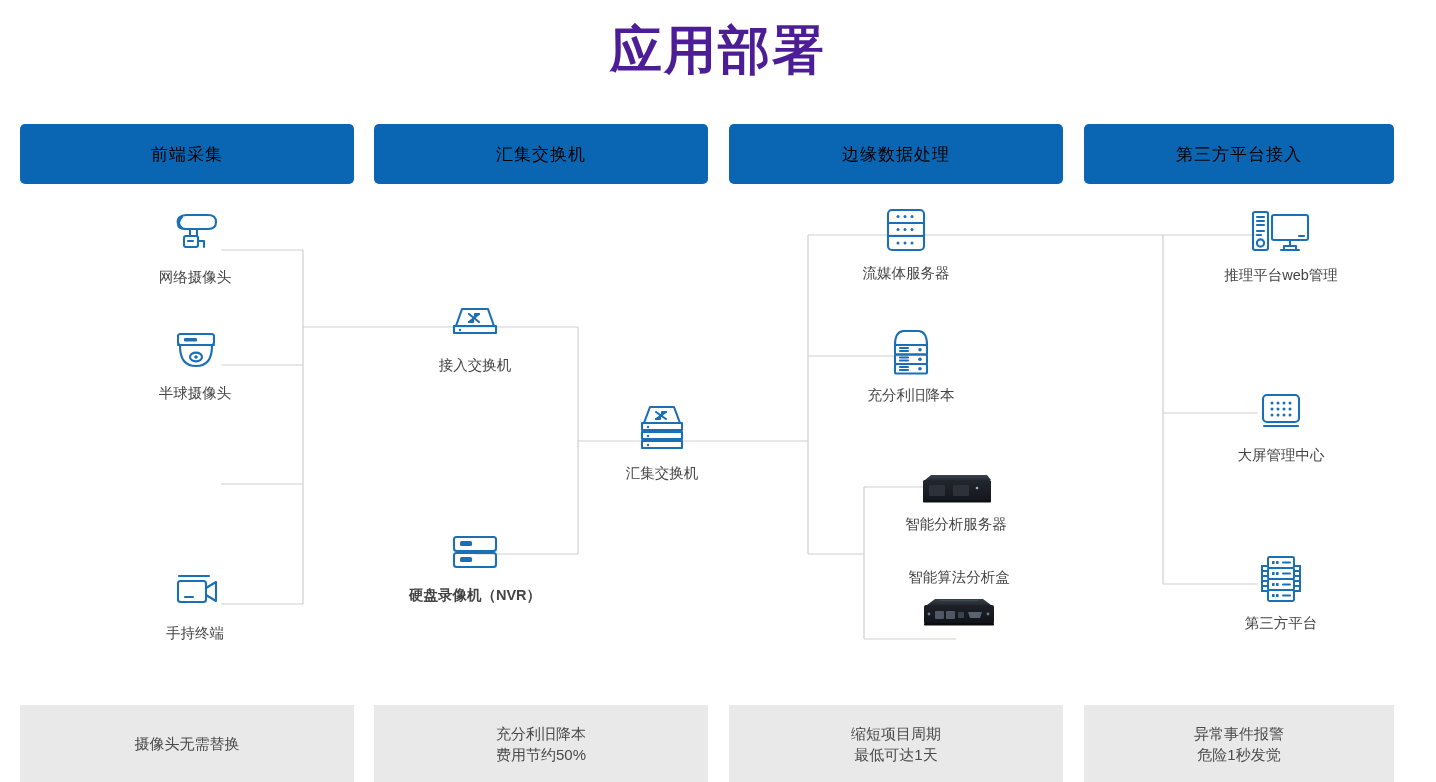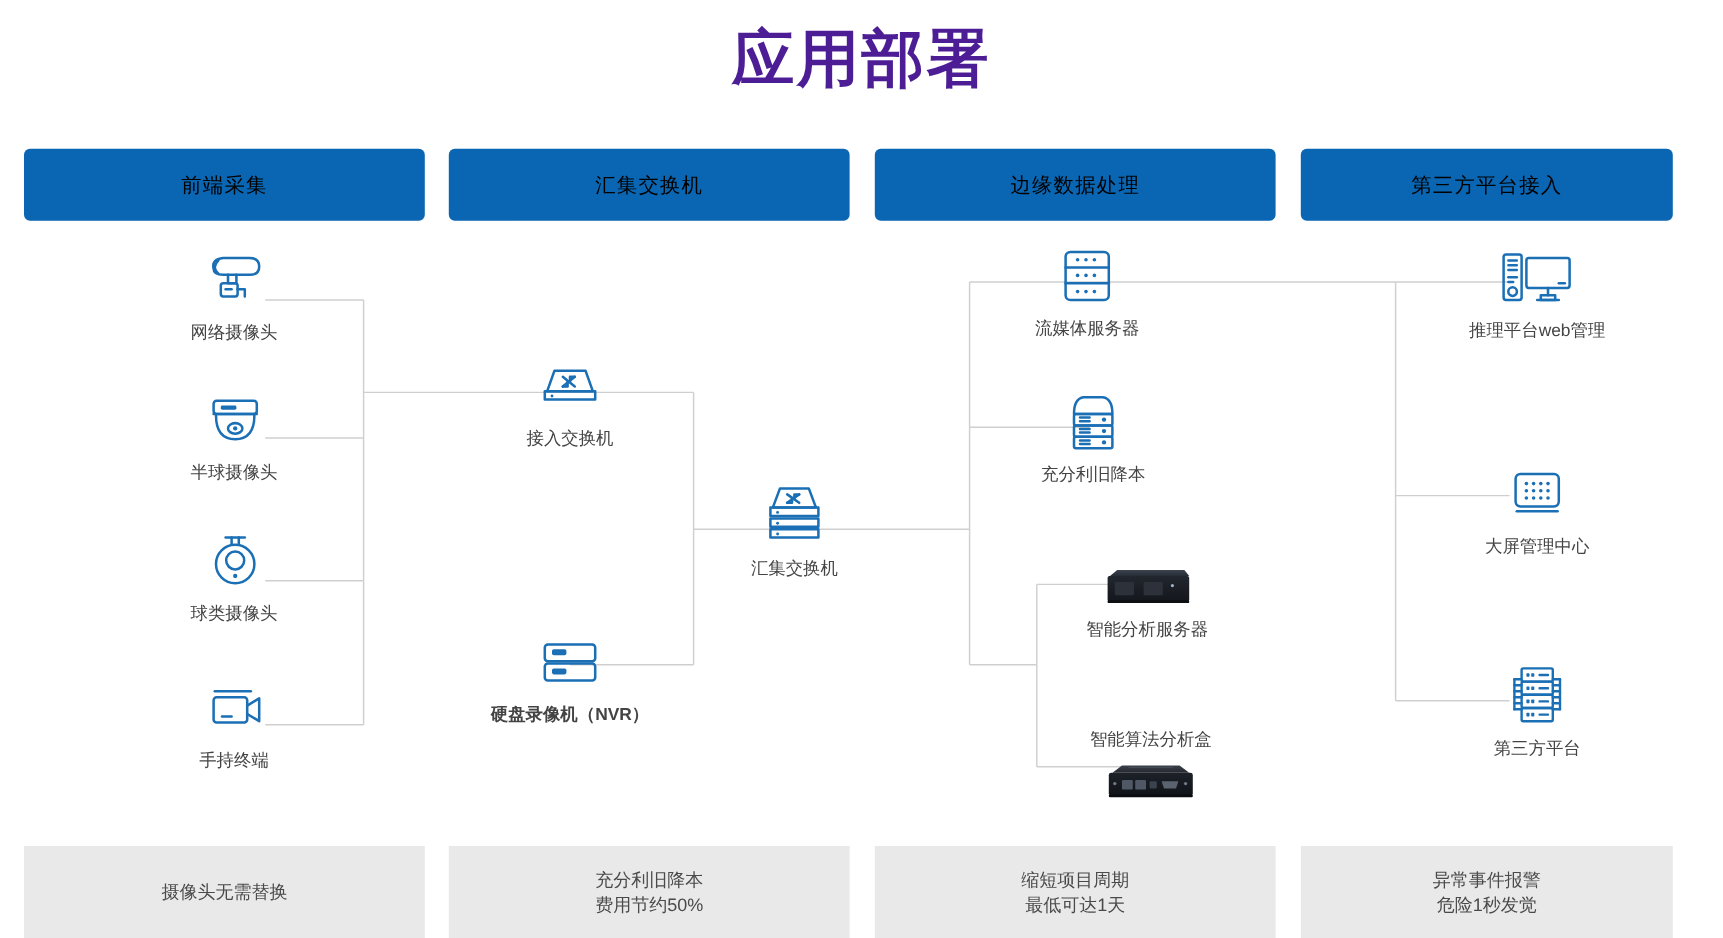--- a/index.html
+++ b/index.html
@@ -161,33 +161,20 @@
         <rect x="18" y="12" width="13" height="3.4" rx="1.2" fill="#1a6fb5" stroke="none"></rect>
         <path d="M12 19 H48"></path>
         <path d="M14 20 Q14 40 30 40 Q46 40 46 20"></path>
         <ellipse cx="30" cy="31" rx="6" ry="4.4"></ellipse>
         <circle cx="30" cy="31" r="1.8" fill="#1a6fb5" stroke="none"></circle>
       </svg>
     </div>
     <div class="label">半球摄像头</div>
   </div>
 
-  <div class="node" style="left:62px; top:256px;">
-    <div class="icon">
-      <svg width="58" height="52" viewBox="0 0 58 52" fill="none" stroke="#1a6fb5" stroke-width="2.1" stroke-linecap="round" stroke-linejoin="round">
-        <path d="M22 6 H38"></path>
-        <path d="M27 6 V12"></path>
-        <path d="M33 6 V12"></path>
-        <circle cx="30" cy="28" r="16"></circle>
-        <circle cx="30" cy="25" r="7.5"></circle>
-        <circle cx="30" cy="38" r="1.8" fill="#1a6fb5" stroke="none"></circle>
-      </svg>
-    </div>
-    <div class="label">球类摄像头</div>
-  </div>
 
   <div class="node" style="left:62px; top:378px;">
     <div class="icon">
       <svg width="58" height="46" viewBox="0 0 58 46" fill="none" stroke="#1a6fb5" stroke-width="2.1" stroke-linecap="round" stroke-linejoin="round">
         <path d="M13 9 H43"></path>
         <rect x="12" y="14" width="28" height="21" rx="2.5"></rect>
         <path d="M40 21 L50 15 V34 L40 28"></path>
         <path d="M19 30 h8"></path>
       </svg>
     </div>
@@ -295,21 +282,21 @@
         <rect x="4" y="9" width="68" height="21" rx="1.5" fill="url(#srvFace)"></rect>
         <rect x="10" y="14" width="16" height="11" rx="1" fill="#2c313a"></rect>
         <rect x="34" y="14" width="16" height="11" rx="1" fill="#2c313a"></rect>
         <circle cx="58" cy="17" r="1.3" fill="#9fb6c9"></circle>
         <rect x="4" y="29" width="68" height="2.6" rx="1" fill="#0d1013"></rect>
       </svg>
     </div>
     <div class="label">智能分析服务器</div>
   </div>
 
-  <div class="node photo label-above" style="left:826px; top:423px;">
+  <div class="node photo label-above" style="left:826px; top:384px;">
     <div class="label">智能算法分析盒</div>
     <div class="icon">
       <svg class="hw-photo" width="80" height="34" viewBox="0 0 80 34" xmlns="http://www.w3.org/2000/svg">
         <defs>
           <linearGradient id="boxTop" x1="0" y1="0" x2="0" y2="1">
             <stop offset="0%" stop-color="#3a4049"></stop>
             <stop offset="100%" stop-color="#24282f"></stop>
           </linearGradient>
           <linearGradient id="boxFace" x1="0" y1="0" x2="0" y2="1">
             <stop offset="0%" stop-color="#1d2128"></stop>

